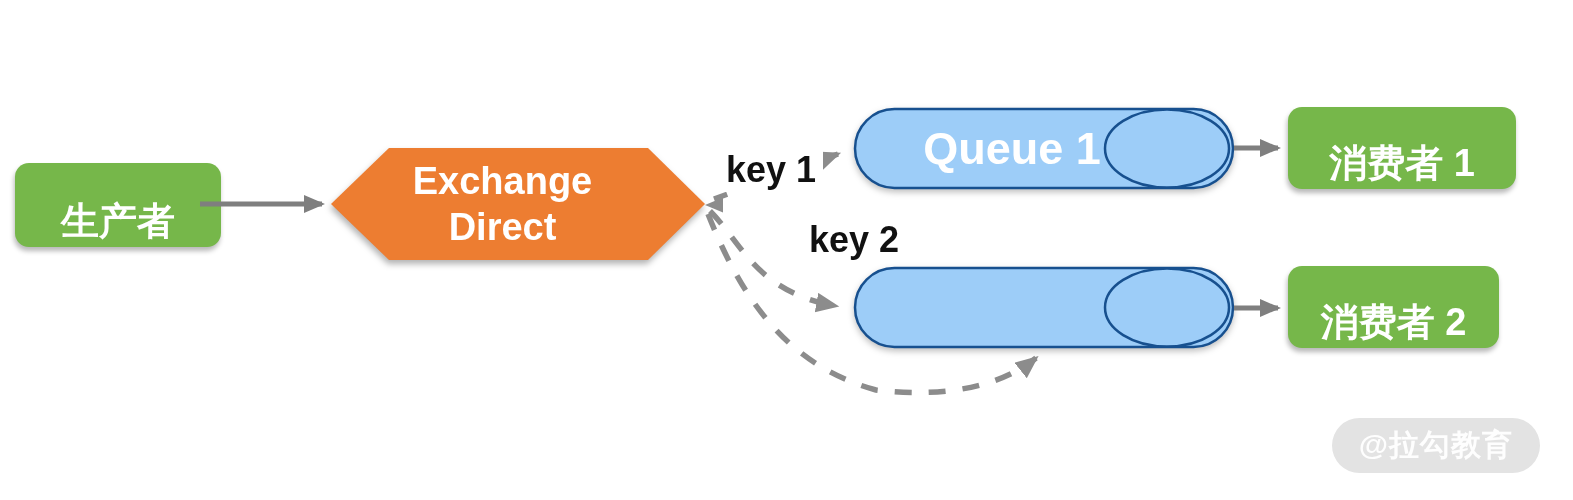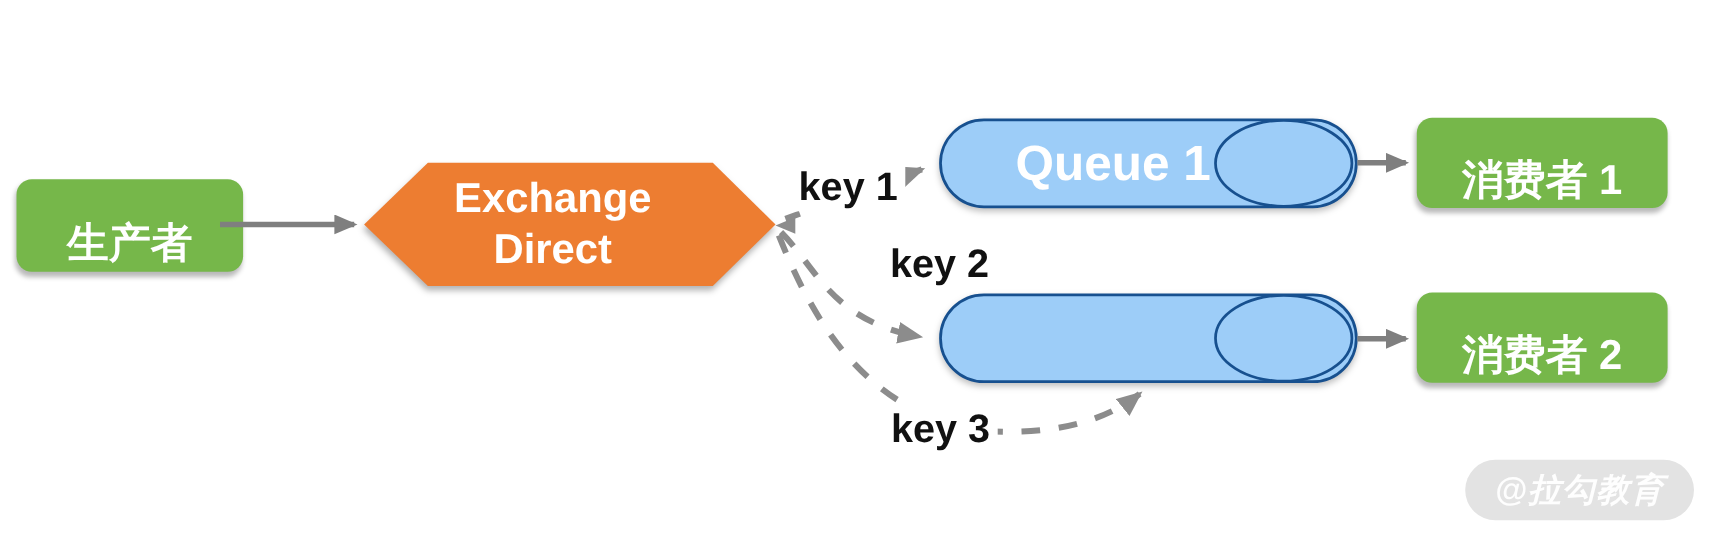--- a/index.html
+++ b/index.html
@@ -20,21 +20,21 @@
     position:absolute;
     background:var(--producer_green,#76B74A);
     border-radius:14px;
     display:flex;align-items:flex-end;justify-content:center;
     color:#ffffff;font-weight:700;font-size:38px;
     box-shadow:-1px 4px 5px rgba(0,0,0,.28);
     white-space:nowrap;
   }
   #producer-box{left:15px;top:163px;width:206px;height:84px;}
   #consumer1-box{left:1288px;top:107px;width:228px;height:82px;}
-  #consumer2-box{left:1288px;top:266px;width:228px;height:82px;}
+  #consumer2-box{left:1288px;top:266px;width:211px;height:82px;}
 
   
   .hexagon{fill:var(--exchange_orange,#ED7D31);filter:drop-shadow(-1px 4px 3px rgba(0,0,0,.3));}
   .queue-body{fill:var(--queue_fill,#9DCDF8);stroke:var(--queue_border,#17508F);stroke-width:2.5;}
   .queue-shadow{filter:drop-shadow(0 3px 3px rgba(0,0,0,.25));}
   .solid-arrow{stroke:var(--arrow_gray,#7F7F7F);stroke-width:5;fill:none;}
   .dashed-arrow{stroke:var(--dashed_gray,#8C8C8C);stroke-width:5.5;fill:none;stroke-dasharray:17 17;}
   .dashed-arrow.sparse{stroke-dasharray:14 26;}
   .arrow-fill{fill:var(--arrow_gray,#7F7F7F);}
   .dash-fill{fill:var(--dashed_gray,#8C8C8C);}
@@ -56,21 +56,21 @@
   #key1-label{left:719px;top:148px;}
   #key2-label{left:785px;top:218px;margin-left:17px;}
   #key3-label{left:803px;top:368px;}
 
   
   #watermark{
     position:absolute;left:1332px;top:418px;width:208px;height:55px;
     background:var(--watermark_bg,#E3E3E3);border-radius:28px;
     display:flex;align-items:center;justify-content:center;
     color:rgba(255,255,255,.95);font-size:30px;font-weight:700;
-    z-index:1;letter-spacing:1px;font-style:italic;
+    z-index:1;letter-spacing:1px;
   }
 </style>
 </head>
 <body>
 
 <div id="canvas">
 
   <div class="layer-boxes">
     <div id="producer-box" class="green-box">
       <span>生产者</span>
@@ -121,16 +121,15 @@
   </svg>
 
   <div class="layer-labels">
     <div id="exchange-label" class="overlay-label">
       <span>Exchange</span>
       <span>Direct</span>
     </div>
     <div id="queue1-label" class="overlay-label queue-label">Queue 1</div>
     <div id="key1-label" class="overlay-label key-label">key 1</div>
     <div id="key2-label" class="overlay-label key-label">key 2</div>
-    <div id="key3-label" class="overlay-label key-label">key 3</div>
   </div>
 
 </div>
 
 </body></html>

